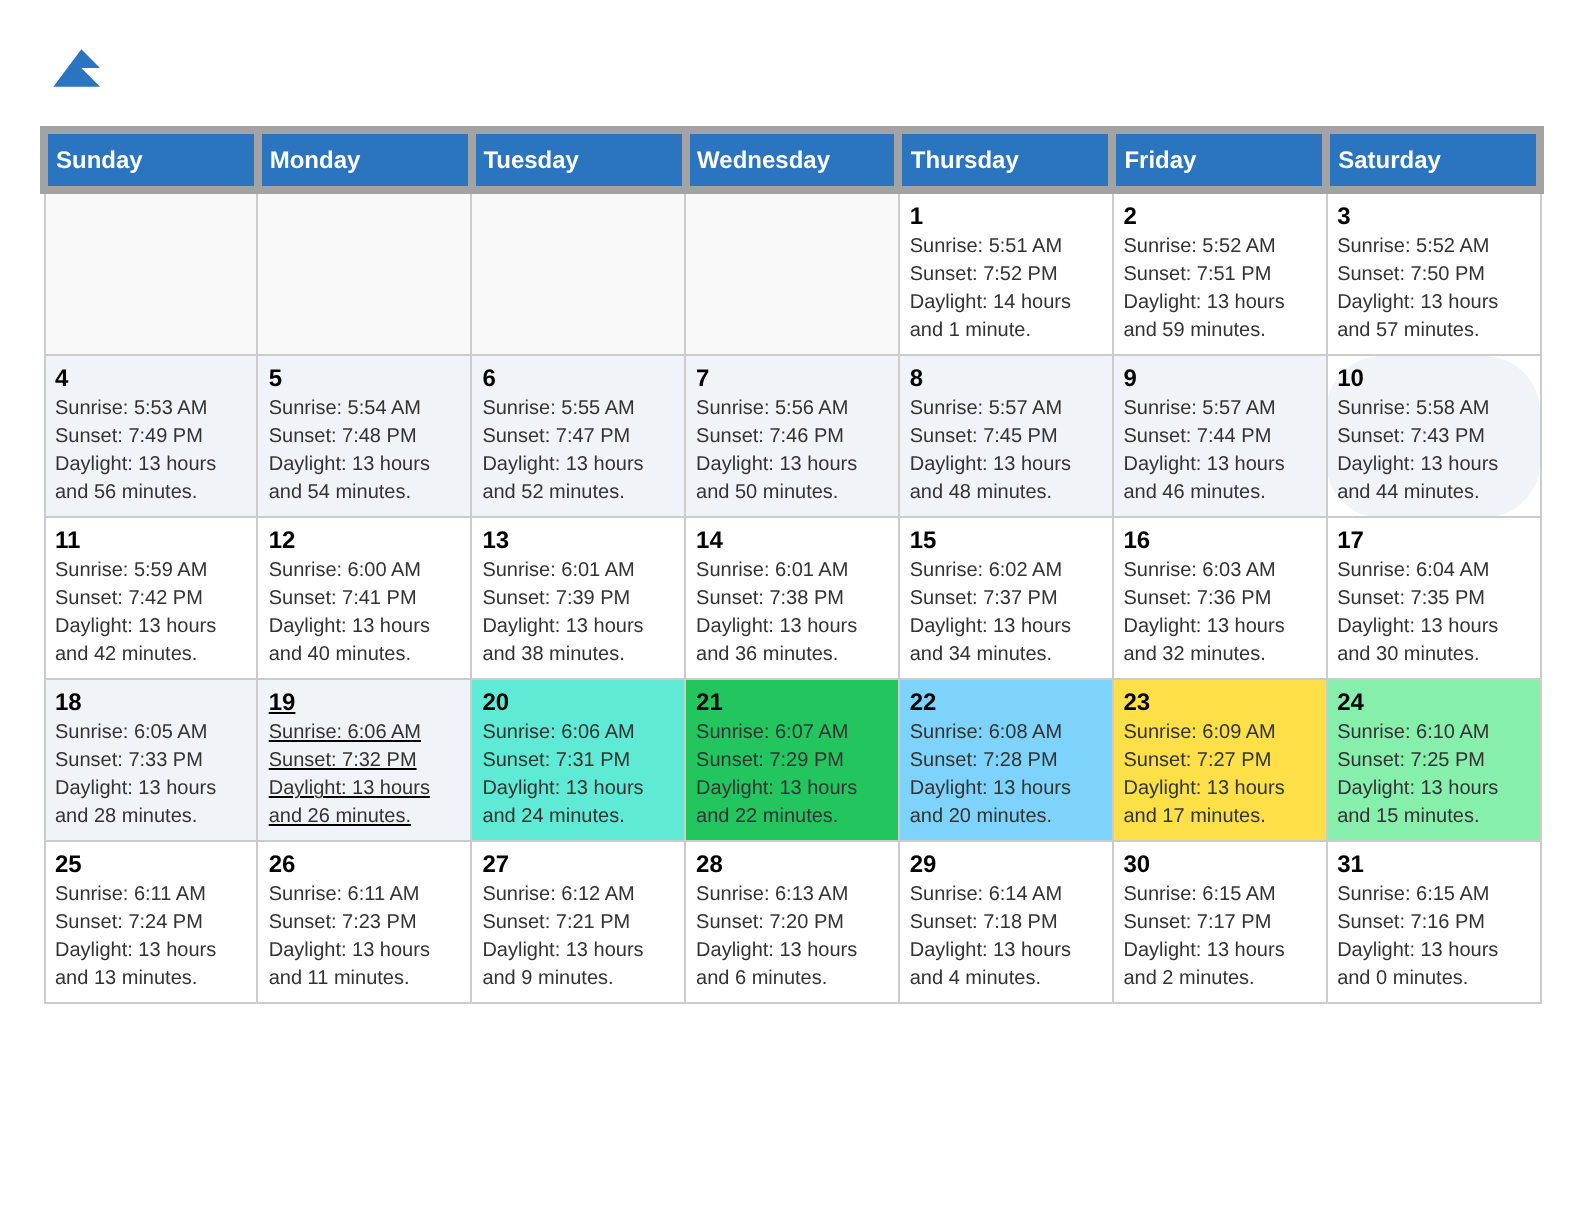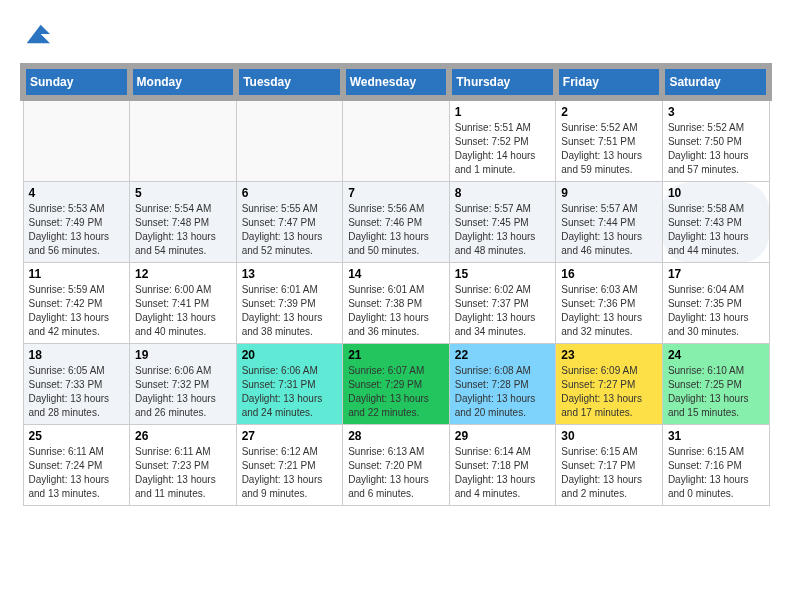--- a/index.html
+++ b/index.html
@@ -49,21 +49,21 @@
       width: 100%;
       border-collapse: collapse;
       font-size: 11px;
     }
     .calendar-table th {
       background-color: #2a74c0;
       color: #fff;
       padding: 6px 4px;
       text-align: left;
       font-size: 12px;
-      border: 6px solid #a3a3a3;
+      border: 4px solid #a3a3a3;
     }
     .calendar-table td {
       border: 1px solid #ccc;
       vertical-align: top;
       padding: 4px 5px;
       height: 80px;
       width: calc(100% / 7);
       background: #fff;
     }
     .calendar-table tr:nth-child(even) td {
@@ -193,21 +193,21 @@
         <td>
           <div class="day-number">17</div>
           <div class="day-info">Sunrise: 6:04 AM<br>Sunset: 7:35 PM<br>Daylight: 13 hours<br>and 30 minutes.</div>
         </td>
       </tr>
       <tr>
         <td style="background: rgb(240, 244, 248); margin-top: 27px;">
           <div class="day-number">18</div>
           <div class="day-info">Sunrise: 6:05 AM<br>Sunset: 7:33 PM<br>Daylight: 13 hours<br>and 28 minutes.</div>
         </td>
-        <td style="background: rgb(240, 244, 248);">
+        <td style="background: rgb(240, 244, 248); text-decoration: underline;">
           <div class="day-number">19</div>
           <div class="day-info">Sunrise: 6:06 AM<br>Sunset: 7:32 PM<br>Daylight: 13 hours<br>and 26 minutes.</div>
         </td>
         <td style="background: #5eead4;">
           <div class="day-number">20</div>
           <div class="day-info">Sunrise: 6:06 AM<br>Sunset: 7:31 PM<br>Daylight: 13 hours<br>and 24 minutes.</div>
         </td>
         <td style="background: #22c55e;">
           <div class="day-number">21</div>
           <div class="day-info">Sunrise: 6:07 AM<br>Sunset: 7:29 PM<br>Daylight: 13 hours<br>and 22 minutes.</div>

